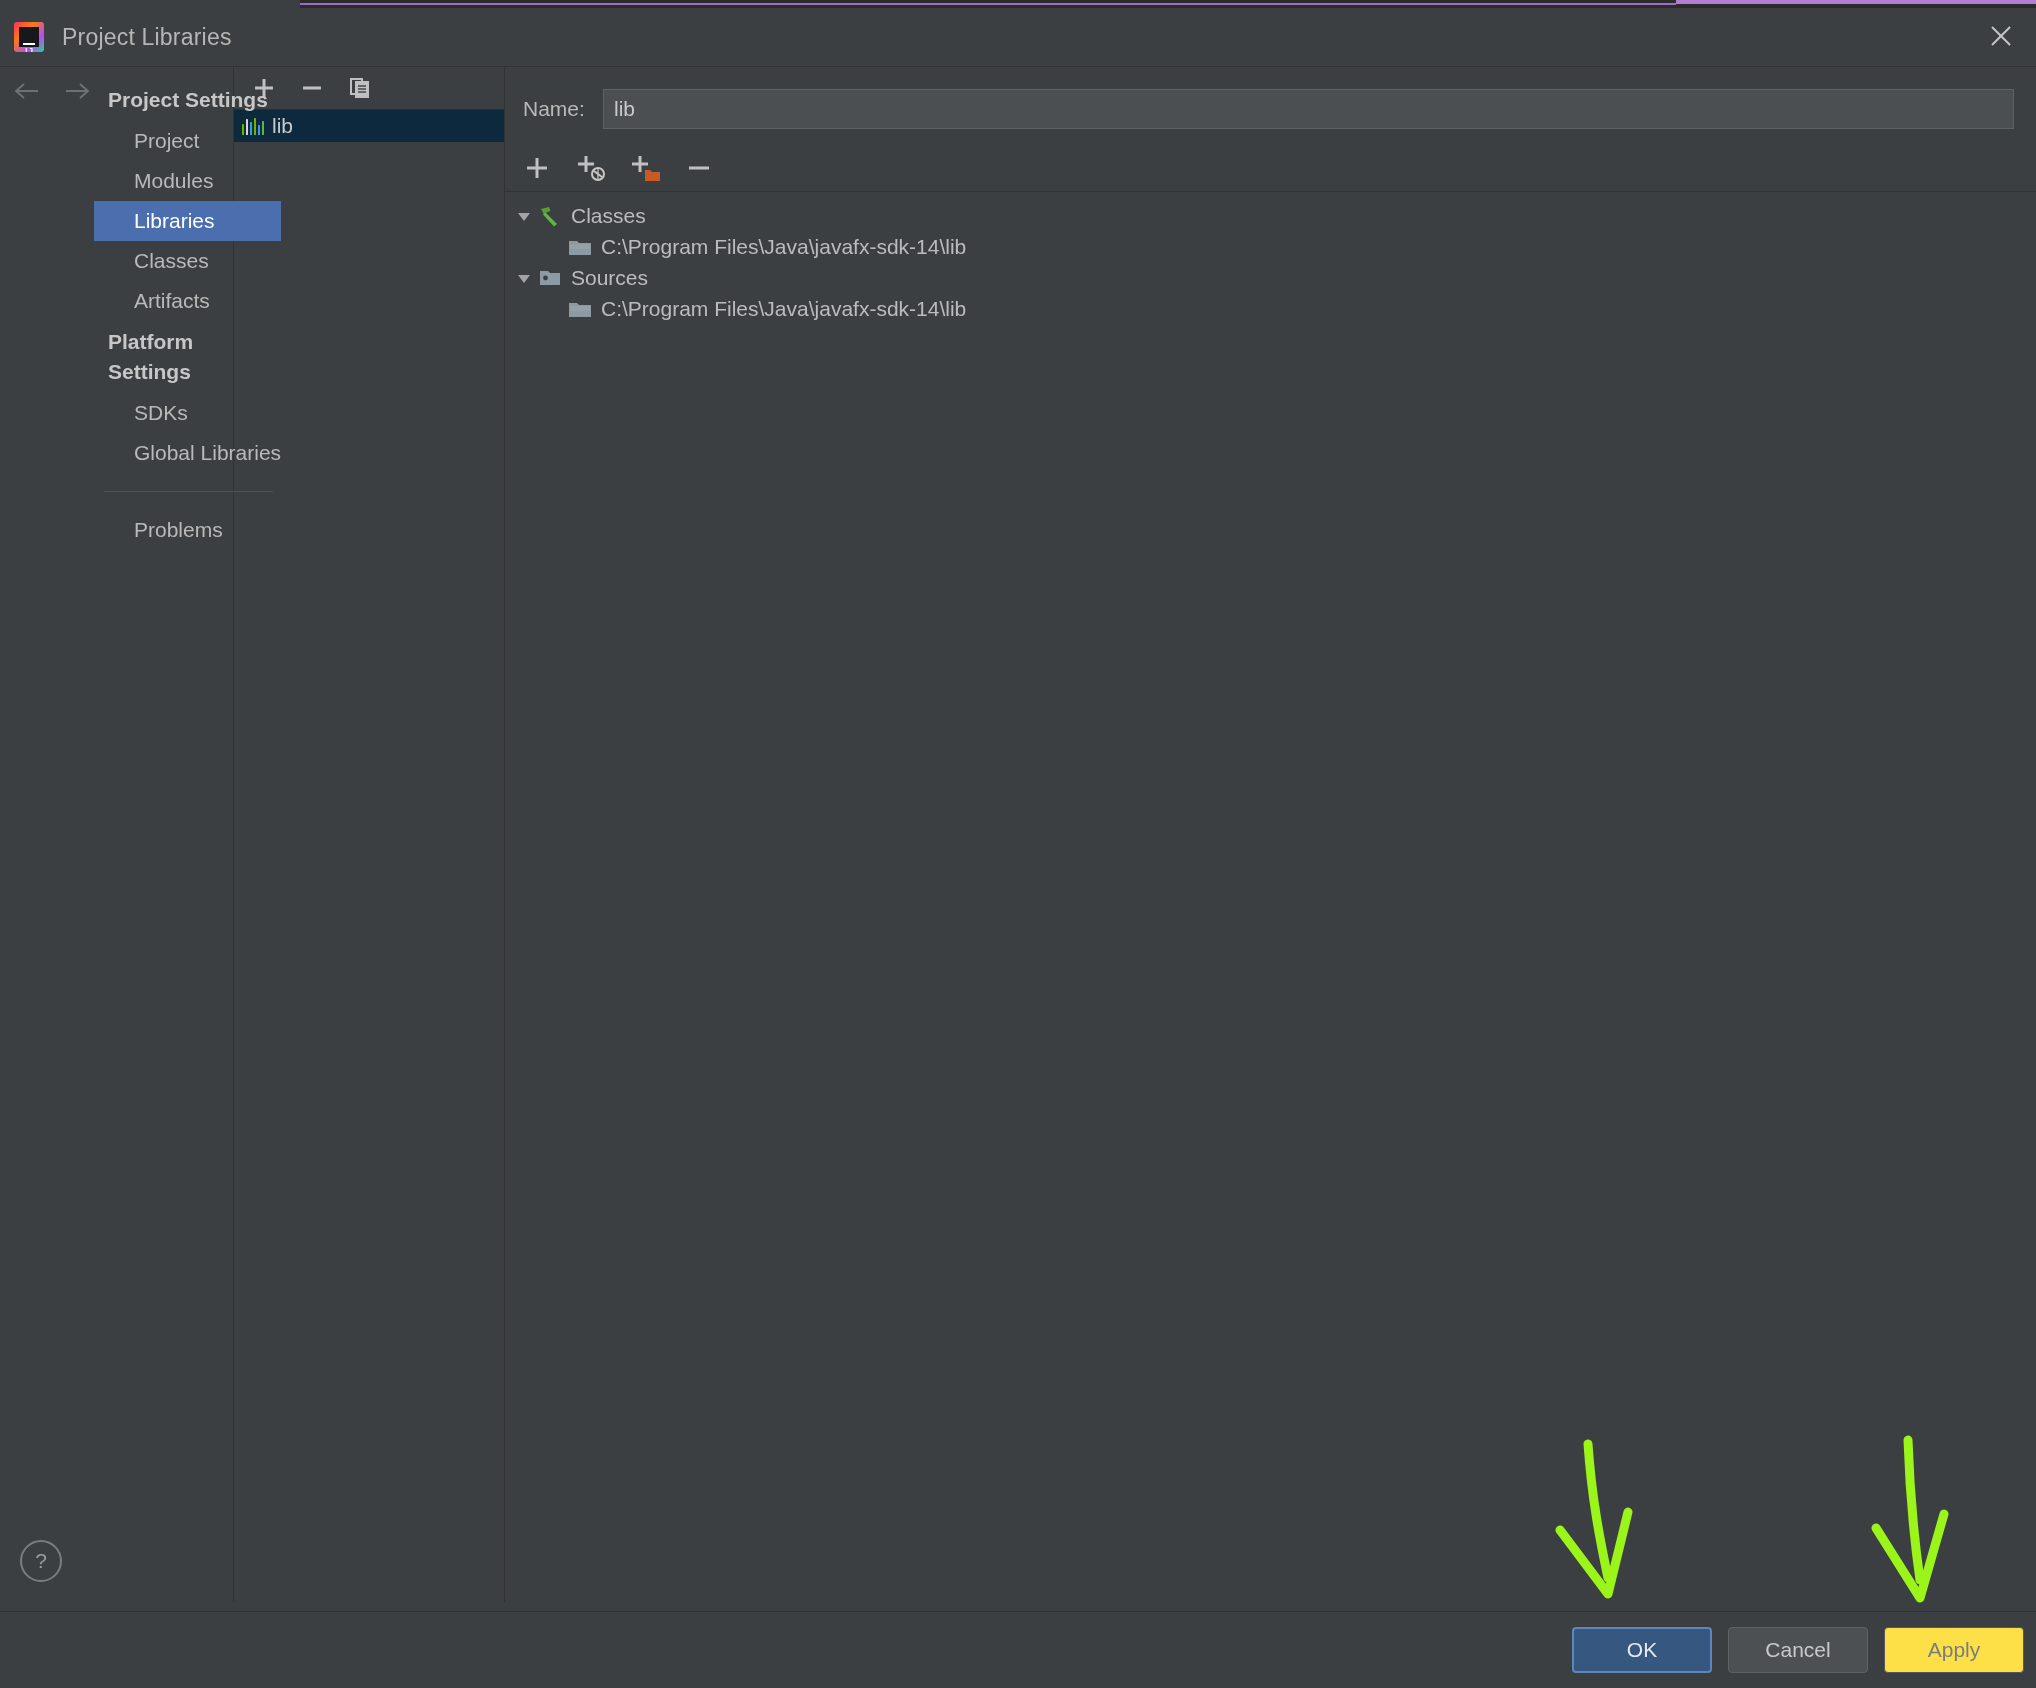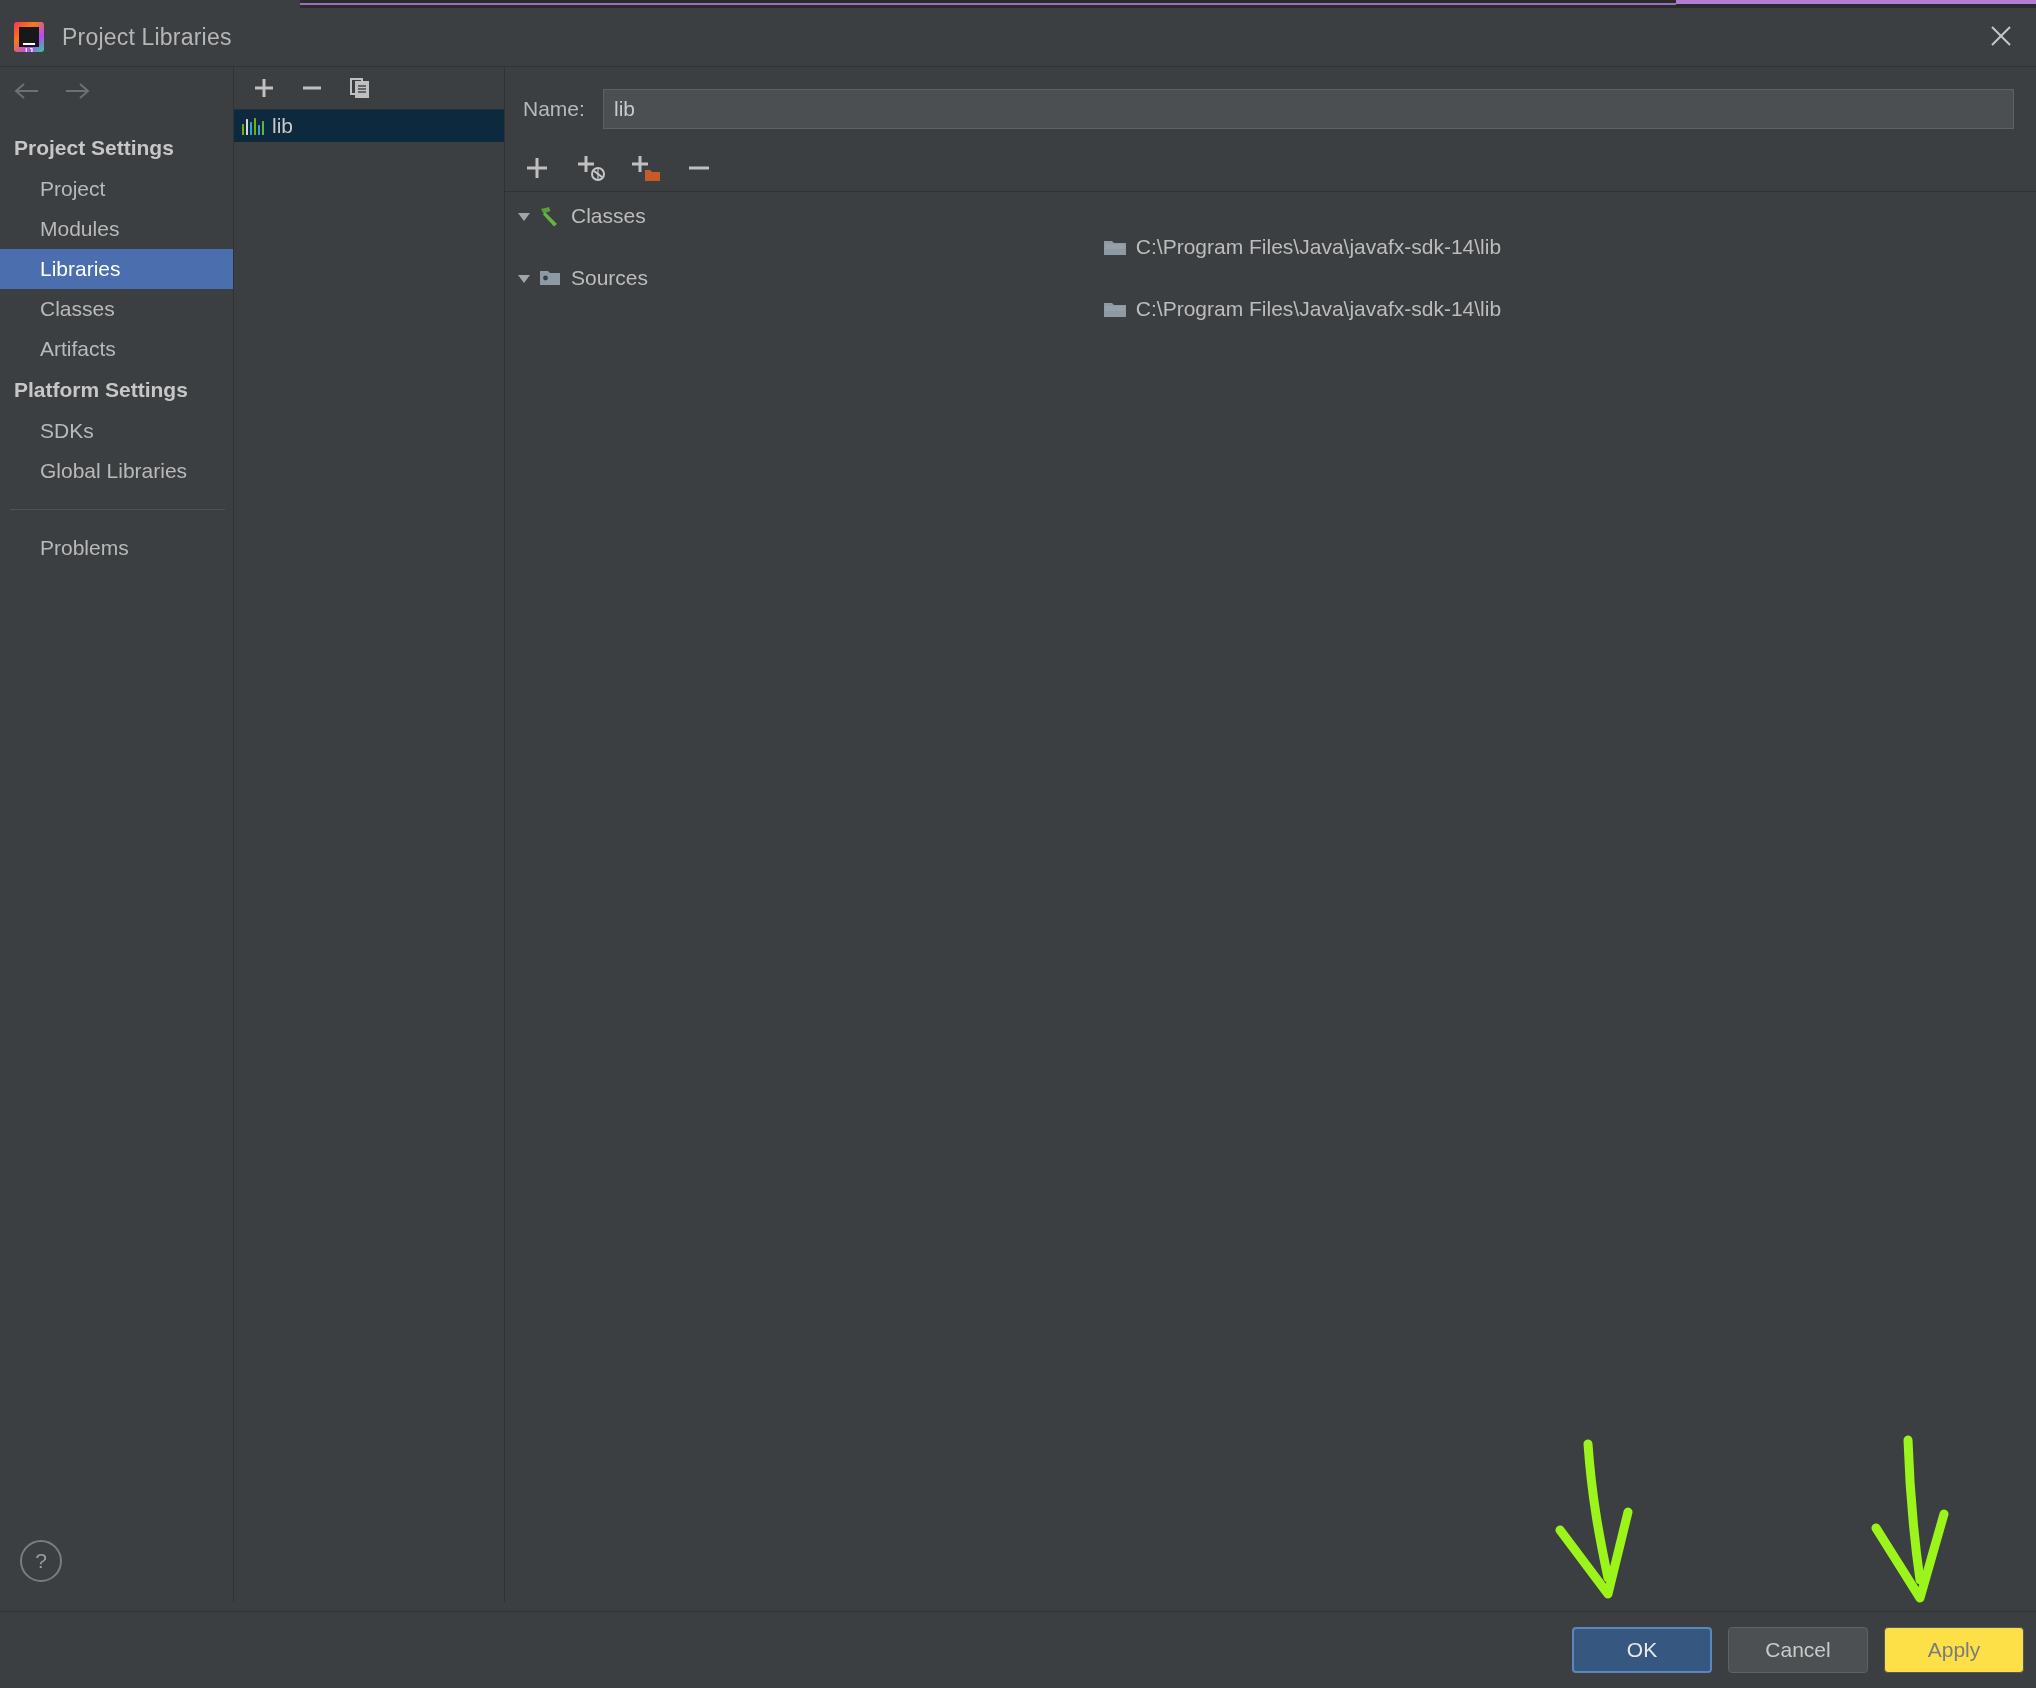--- a/index.html
+++ b/index.html
@@ -124,21 +124,21 @@
     border-top: 1px solid #323232;
   }
 
   
   .sidebar {
     width: 233px;
     flex: 0 0 233px;
     background: #3c3f41;
     border-right: 1px solid #323232;
     display: flex;
-    flex-direction: column;
+    flex-direction: row;
     position: relative;
   }
   .nav-arrows {
     height: 48px;
     display: flex;
     align-items: center;
     padding-left: 10px;
     gap: 16px;
   }
   .nav-arrow {
@@ -299,21 +299,21 @@
     padding-top: 8px;
     overflow: hidden;
   }
   .tree-row {
     display: flex;
     align-items: center;
     height: 31px;
     padding-left: 6px;
     cursor: pointer;
   }
-  .tree-row.child { padding-left: 62px; justify-content: center; }
+  .tree-row.child { padding-left: 62px; }
   .twisty {
     width: 26px;
     display: flex;
     align-items: center;
     justify-content: center;
     flex: 0 0 26px;
   }
   .tree-icon {
     width: 26px;
     display: flex;

